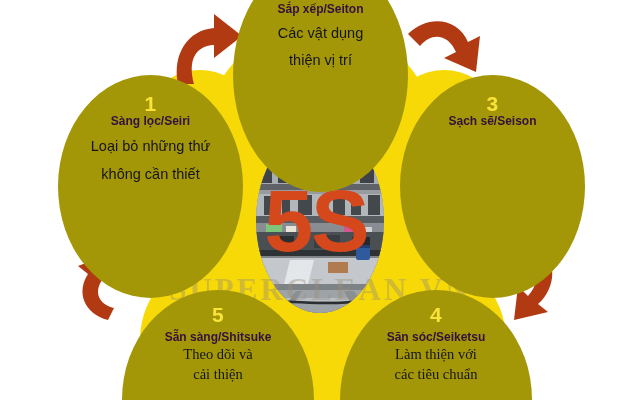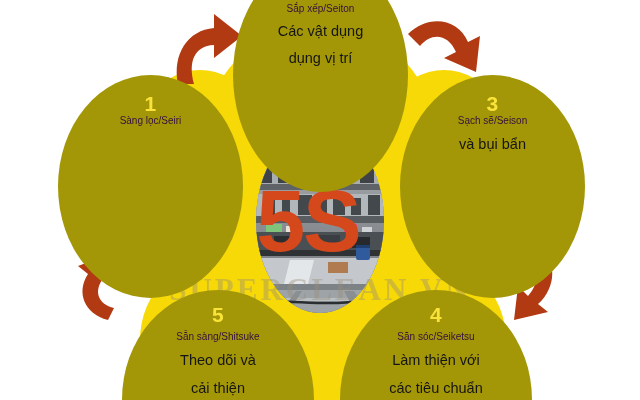--- a/index.html
+++ b/index.html
@@ -37,22 +37,22 @@
   }
   .num {
     color: #f9e33a;
     font-weight: bold;
     font-size: 21px;
     line-height: 1.05;
     letter-spacing: 0.5px;
   }
   .ttl {
     color: #34103d;
-    font-weight: normal;
-    font-size: 10px;
+    font-weight: bold;
+    font-size: 12px;
     line-height: 1.1;
     white-space: nowrap;
   }
   .desc {
     color: #151515;
     font-size: 14.5px;
     line-height: 1.32;
     white-space: nowrap;
   }
 
@@ -76,38 +76,38 @@
   #petal-bottomright {
     left: 340px; top: 290px; width: 192px; height: 205px;
     padding-top: 14px;
   }
 
   #petal-top .ttl { margin-top: 1px; }
   #petal-top .desc { margin-top: 8px; }
   #petal-left .ttl, #petal-right .ttl { }
   #petal-left .desc, #petal-right .desc { margin-top: 9px; }
   #petal-bottomleft .ttl, #petal-bottomright .ttl { margin-top: 5px; }
-  #petal-bottomleft .desc, #petal-bottomright .desc { margin-top: 9px; }
+  #petal-bottomleft .desc, #petal-bottomright .desc { margin-top: 1px; font-family: Liberation Serif, serif; }
 
   
   #center-photo {
     position: absolute;
     left: 256px;
     top: 128px;
     width: 128px;
     height: 185px;
     border-radius: 50%;
     overflow: hidden;
     background: #8e9296;
   }
   #center-photo .photo-svg { display: block; width: 100%; height: 100%; }
 
   #logo-5s {
     position: absolute;
-    left: 244px;
+    left: 252px;
     top: 128px;
     width: 128px;
     height: 185px;
     display: flex;
     align-items: center;
     justify-content: center;
     color: #d4481c;
     font-weight: bold;
     font-size: 88px;
     line-height: 1;
@@ -240,32 +240,33 @@
     </g>
 
     <g transform="translate(62,244)">
       <path d="M46 76 C22 70 14 48 26 30 L16 22 L48 10 L52 44 L40 36 C32 48 36 60 52 64 Z" fill="#B23A12"></path>
     </g>
   </svg>
 
   <div class="petal" id="petal-top">
     <div class="ttl">Sắp xếp/Seiton</div>
     <div class="desc">Các vật dụng</div>
-    <div class="desc">dụng vị trí</div>
+    <div class="desc">thiện vị trí</div>
   </div>
 
   <div class="petal" id="petal-left">
     <div class="num">1</div>
     <div class="ttl">Sàng lọc/Seiri</div>
+    <div class="desc">Loại bỏ những thứ</div>
+    <div class="desc">không cần thiết</div>
   </div>
 
   <div class="petal" id="petal-right">
     <div class="num">3</div>
     <div class="ttl">Sạch sẽ/Seison</div>
-    <div class="desc">và bụi bẩn</div>
   </div>
 
   <div class="petal" id="petal-bottomleft">
     <div class="num">5</div>
     <div class="ttl">Sẵn sàng/Shitsuke</div>
     <div class="desc">Theo dõi và</div>
     <div class="desc">cải thiện</div>
   </div>
 
   <div class="petal" id="petal-bottomright">

